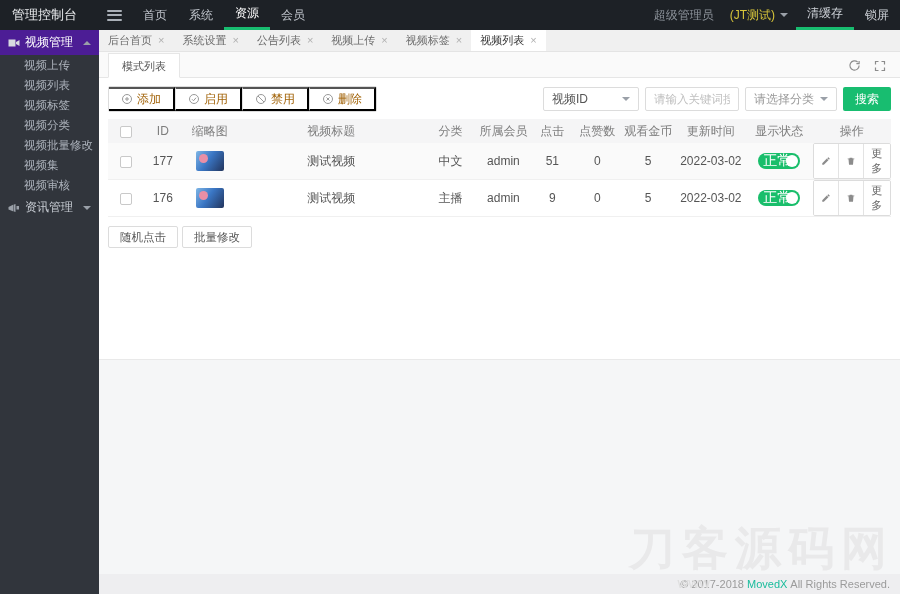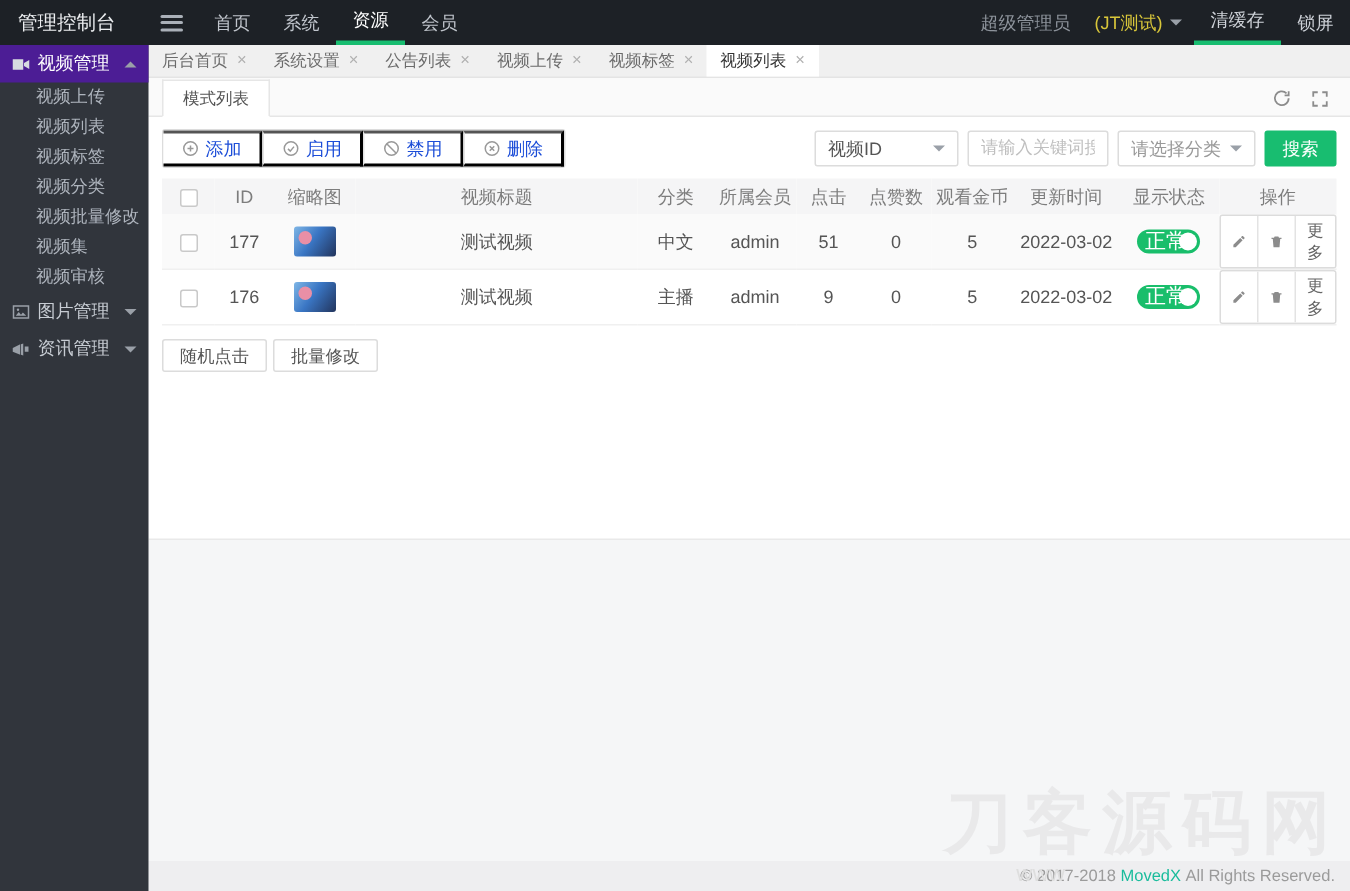--- a/index.html
+++ b/index.html
@@ -39,21 +39,21 @@
 
   .subtab-bar { height:26px; background:#fafafa; border-bottom:1px solid #e6e6e6; display:flex; align-items:flex-end; position:relative; }
   .subtab { height:25px; line-height:24px; padding:0 13px; margin-left:9px; margin-bottom:-1px; background:#fff; border:1px solid #e6e6e6; border-bottom:1px solid #fff; font-size:11px; color:#555; cursor:pointer; }
   .panel-icons { margin-left:auto; display:flex; align-items:center; gap:13px; padding:0 14px 5px 0; }
   .panel-icons svg { cursor:pointer; }
 
   .panel { background:#fff; padding:8px 9px 12px; height:282px; border-bottom:1px solid #e9e9e9; }
 
   .toolbar { display:flex; justify-content:space-between; align-items:center; margin-bottom:7px; }
   .btn-group { display:inline-flex; border:1px solid #dcdcdc; border-radius:2px; background:#fff; }
-  .btn-group .tbtn { display:flex; align-items:center; gap:4px; padding:0 12px; height:24px; font-size:12px; color:#1d4ed8; border-left:1px solid #e3e3e3; cursor:pointer; background:#fff; }
+  .btn-group .tbtn { display:flex; align-items:center; gap:4px; padding:0 12px; height:24px; font-size:12px; color:#a16207; border-left:1px solid #e3e3e3; cursor:pointer; background:#fff; }
   .btn-group .tbtn:first-child { border-left:none; }
   .search-area { display:flex; align-items:center; gap:6px; }
   .sel { width:96px; height:24px; border:1px solid #dcdcdc; border-radius:2px; background:#fff; display:flex; align-items:center; justify-content:space-between; padding:0 8px; font-size:12px; color:#555; cursor:pointer; }
   .sel.cat { width:92px; color:#9a9a9a; }
   .kw { width:94px; height:24px; border:1px solid #dcdcdc; border-radius:2px; padding:0 8px; font-size:11.5px; color:#555; outline:none; }
   .kw::placeholder { color:#bfbfbf; }
   .search-btn { height:24px; padding:0 12px; background:#18bd70; color:#fff; border:none; border-radius:2px; font-size:12px; cursor:pointer; }
 
   table { width:100%; border-collapse:collapse; table-layout:fixed; font-size:12px; color:#555; }
   th { background:#f5f5f6; font-weight:normal; color:#7d7d7d; height:24px; text-align:center; }
@@ -113,28 +113,20 @@
     <span>视频管理</span>
     <span class="gcaret caret-up"></span>
   </div>
   <div class="sub-item">视频上传</div>
   <div class="sub-item">视频列表</div>
   <div class="sub-item">视频标签</div>
   <div class="sub-item">视频分类</div>
   <div class="sub-item">视频批量修改</div>
   <div class="sub-item">视频集</div>
   <div class="sub-item">视频审核</div>
-  <div class="group-header">
-    <svg width="12" height="10" viewBox="0 0 24 20" fill="#9aa0a8">
-        <path d="M1 1h22v18H1V1zm2 2v14h18V3H3zm2 12l4-5 3 3.5 2.5-3L19 15H5z"></path>
-        <circle cx="8" cy="7" r="1.6"></circle>
-      </svg>
-    <span>图片管理</span>
-    <span class="gcaret caret-down"></span>
-  </div>
   <div class="group-header">
     <svg width="12" height="10" viewBox="0 0 24 20" fill="#9aa0a8">
         <path d="M1 8v5l10 4V3L1 8z M12 3v14l3 1V2l-3 1z M17 6h5v7h-5z"></path>
       </svg>
     <span>资讯管理</span>
     <span class="gcaret caret-down"></span>
   </div>
 </aside>
 
 <div class="main">

